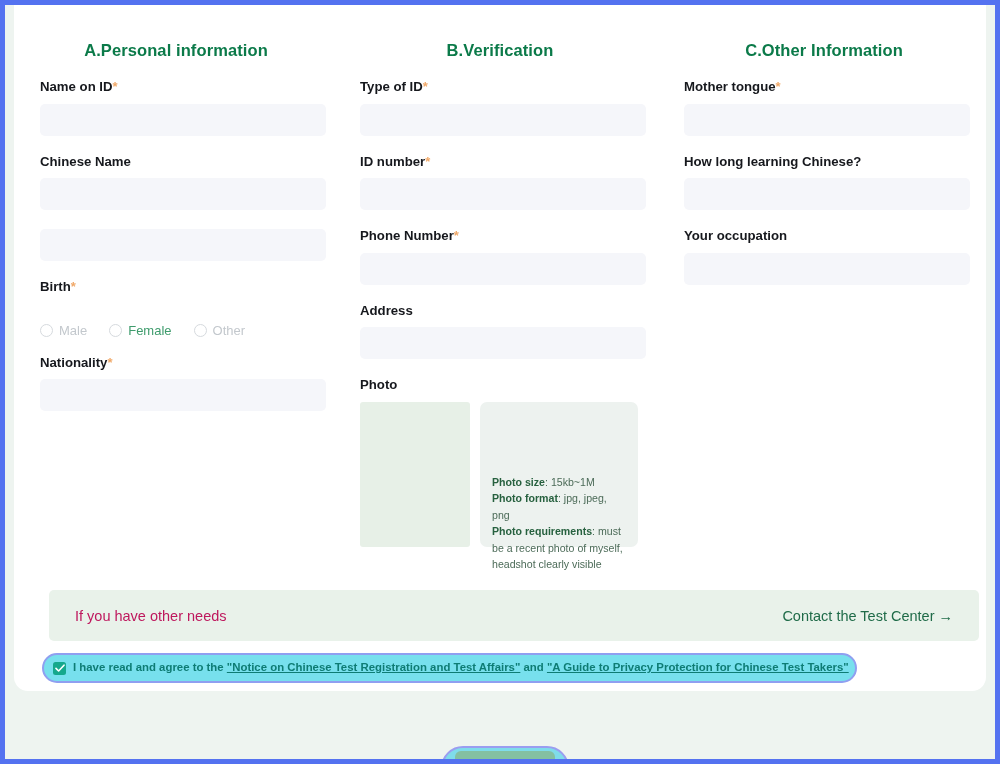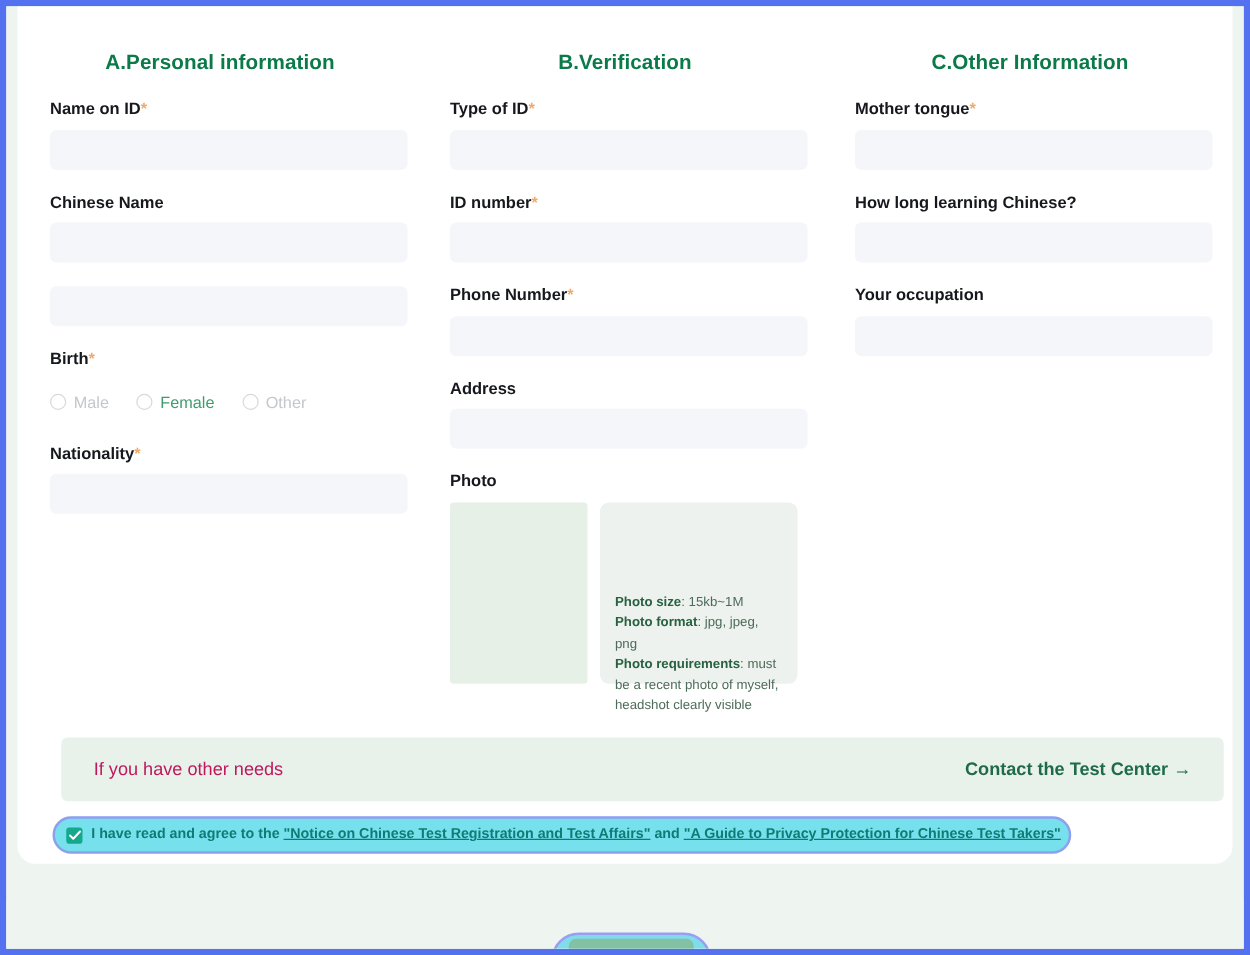--- a/index.html
+++ b/index.html
@@ -76,21 +76,21 @@
     outline: none;
     padding: 0 10px;
     font-size: 13px;
     font-family: "Liberation Sans", sans-serif;
     color: #222;
   }
 
   
   .radio-row {
     display: flex;
-    align-items: flex-start;
+    align-items: flex-end;
     margin-top: 20px;
     margin-bottom: 2px;
     height: 22px;
   }
   .radio-opt {
     display: flex;
     align-items: center;
     margin-right: 22px;
     cursor: pointer;
   }
@@ -153,21 +153,20 @@
     padding: 0 26px;
   }
   .contact-left {
     font-size: 14.5px;
     color: #be185d;
   }
   .contact-right {
     font-size: 14.5px;
     color: #1f6b48;
     cursor: pointer;
-    font-weight: bold;
   }
 
   
   .agree-row {
     position: absolute;
     left: 28px;
     top: 648px;
     width: 815px;
     height: 30px;
     background: #77e0ed;

